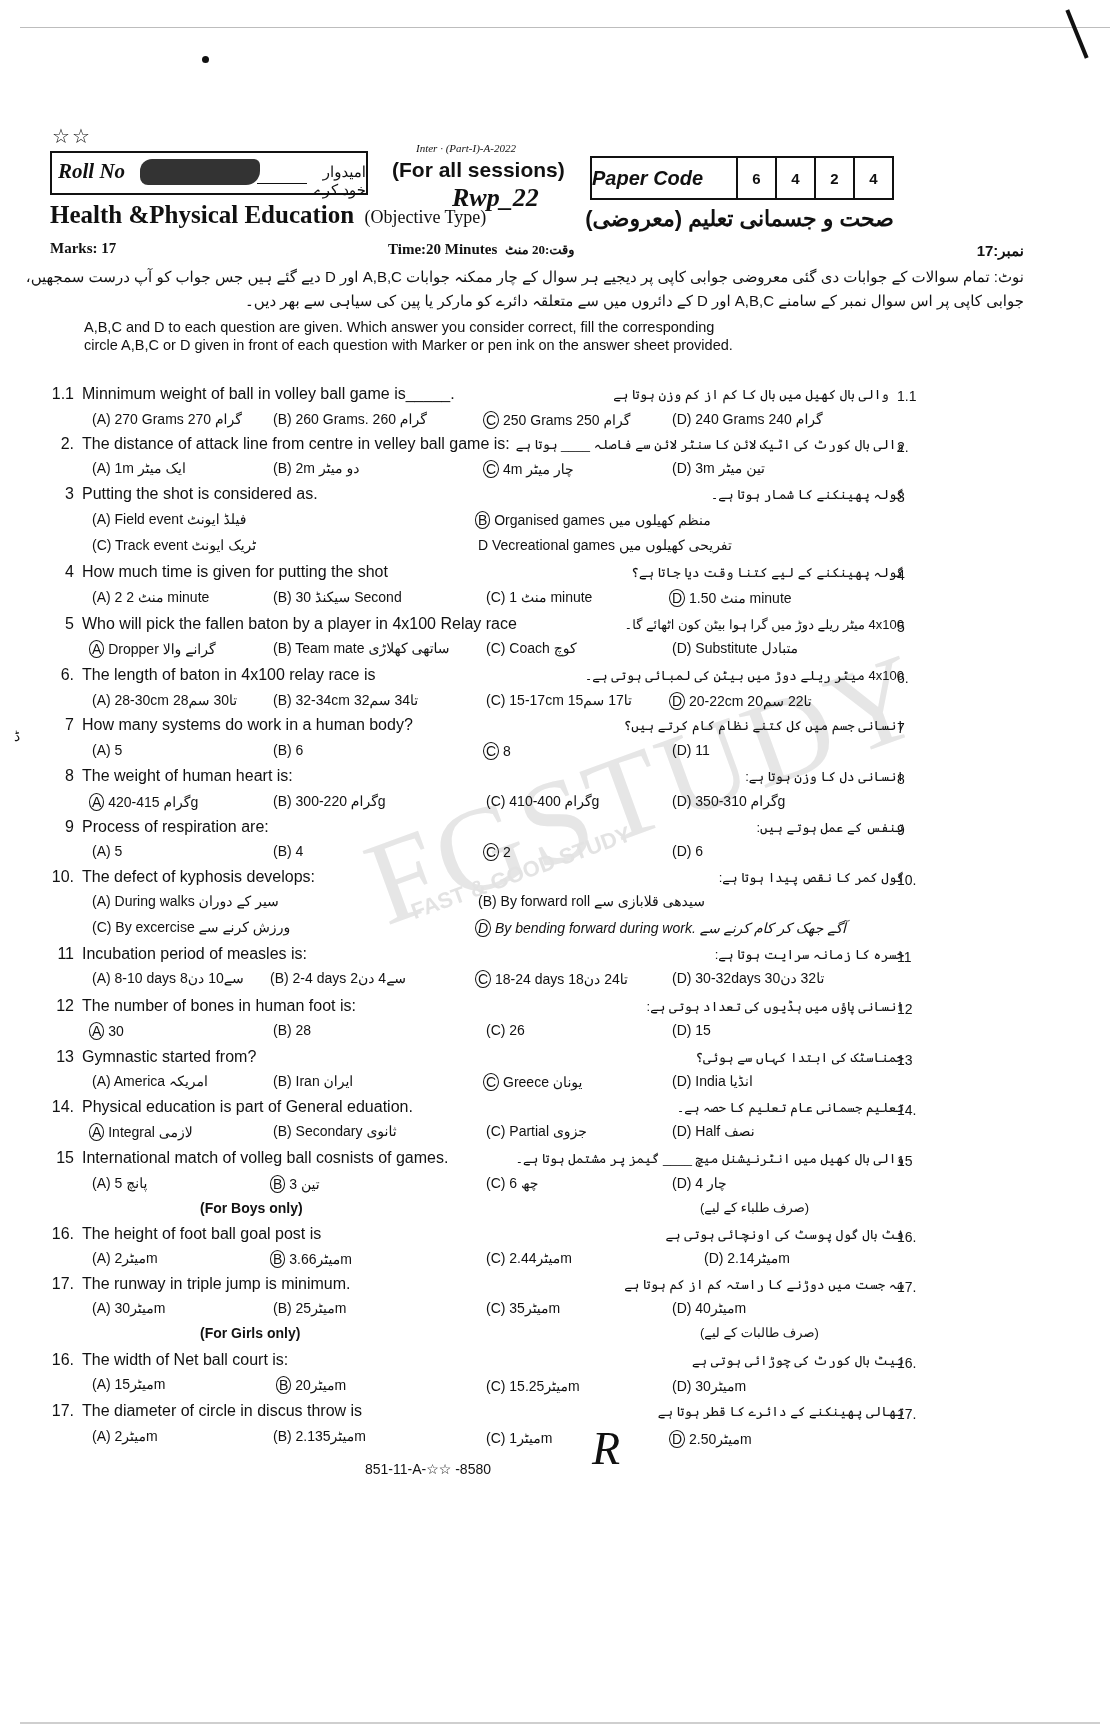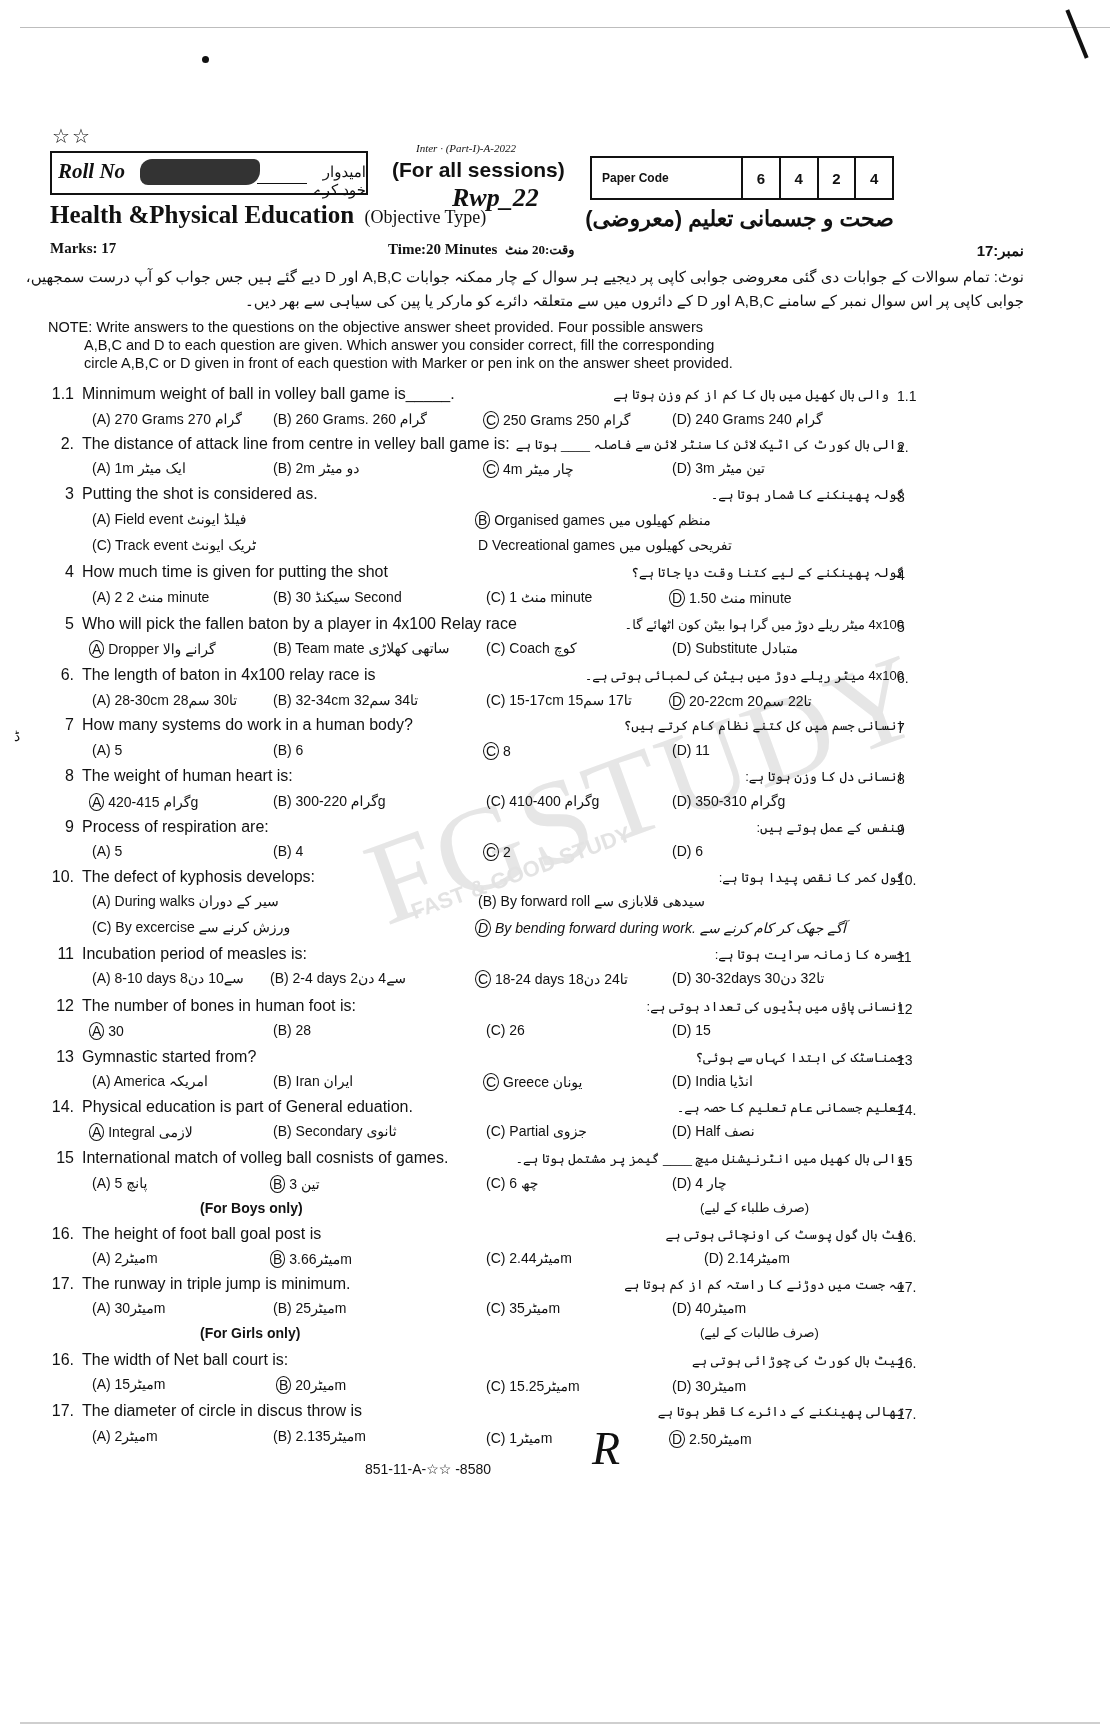--- a/index.html
+++ b/index.html
@@ -12,21 +12,21 @@
   .rollbox { position:absolute; left:50px; top:151px; width:318px; height:44px; border:2px solid #111; box-sizing:border-box; }
   .rollbox .lbl { position:absolute; left:6px; top:6px; font-family:"Liberation Serif", serif; font-style:italic; font-weight:bold; font-size:21px; }
   .rollbox .scribble { position:absolute; left:88px; top:6px; width:120px; height:26px; background:#222; border-radius:12px 6px 14px 8px; opacity:.92; }
   .rollbox .line { position:absolute; left:205px; top:30px; width:50px; height:1px; background:#111; }
   .rollbox .urdu { position:absolute; left:250px; top:10px; font-size:15px; direction:rtl; }
   .inter { position:absolute; left:416px; top:142px; font-family:"Liberation Serif", serif; font-style:italic; font-size:11px; }
   .sessions { position:absolute; left:392px; top:158px; font-weight:bold; font-size:21px; }
   .handrwp { position:absolute; left:452px; top:183px; font-family:"Liberation Serif", serif; font-style:italic; font-weight:bold; font-size:26px; }
   .codebox { position:absolute; left:590px; top:156px; width:304px; height:44px; border:2px solid #111; box-sizing:border-box; display:flex; }
   .codebox .cell { border-left:2px solid #111; width:38px; display:flex; align-items:center; justify-content:center; font-weight:bold; font-size:15px; }
-  .codebox .cell.first { border-left:none; width:148px; justify-content:flex-start; padding-left:10px; font-size:12px; }
+  .codebox .cell.first { border-left:none; width:148px; justify-content:flex-start; font-size:20px;font-style:italic; }
   .title { position:absolute; left:50px; top:201px; font-family:"Liberation Serif", serif; font-weight:bold; font-size:25px; }
   .title .sub { font-weight:normal; font-size:18px; margin-left:4px; }
   .urdu-title { position:absolute; right:225px; top:206px; font-size:22px; font-weight:bold; direction:rtl; }
   .marks { position:absolute; left:50px; top:240px; font-family:"Liberation Serif", serif; font-weight:bold; font-size:15px; }
   .time { position:absolute; left:388px; top:241px; font-family:"Liberation Serif", serif; font-weight:bold; font-size:15px; }
   .time .u { font-size:13px; margin-left:4px; direction:rtl; }
   .marks-ur { position:absolute; right:95px; top:242px; font-weight:bold; font-size:15px; direction:rtl; }
   .urnote { position:absolute; right:95px; font-size:15px; direction:rtl; white-space:nowrap; }
   .note { position:absolute; left:48px; top:318px; width:850px; font-size:14.5px; line-height:18px; }
   .note .ind { padding-left:36px; display:block; }
@@ -83,21 +83,20 @@
 <div class="marks">Marks: 17</div>
 <div class="time">
   <span>Time:20 Minutes</span>
   <span class="u">وقت:20 منٹ</span>
 </div>
 <div class="marks-ur">نمبر:17</div>
 
 <div class="urnote" style="top:268px;">نوٹ: تمام سوالات کے جوابات دی گئی معروضی جوابی کاپی پر دیجیے ہر سوال کے چار ممکنہ جوابات A,B,C اور D دیے گئے ہیں جس جواب کو آپ درست سمجھیں،</div>
 <div class="urnote" style="top:292px;">جوابی کاپی پر اس سوال نمبر کے سامنے A,B,C اور D کے دائروں میں سے متعلقہ دائرے کو مارکر یا پین کی سیاہی سے بھر دیں۔</div>
 <div class="note">
-  <span>NOTE: Write answers to the questions on the objective answer sheet provided. Four possible answers</span>
   <span class="ind">A,B,C and D to each question are given. Which answer you consider correct, fill the corresponding</span>
   <span class="ind">circle A,B,C or D given in front of each question with Marker or pen ink on the answer sheet provided.</span>
 </div>
 
 <div class="qline" style="left:48px;top:385px;"><span class="qnum">1.1</span><span>Minnimum weight of ball in volley ball game is_____.</span></div>
 <div class="qur" style="top:387px;right:230px;">والی بال کھیل میں بال کا کم از کم وزن ہوتا ہے</div>
 <div class="qurnum" style="top:388px;">1.1</div>
 <div class="opt" style="left:92px;top:411px;">(A) 270 Grams  گرام 270</div>
 <div class="opt" style="left:273px;top:411px;">(B) 260 Grams.  گرام 260</div>
 <div class="opt" style="left:486px;top:411px;"><span class="circ">C</span> <span>250 Grams  گرام 250</span></div>

